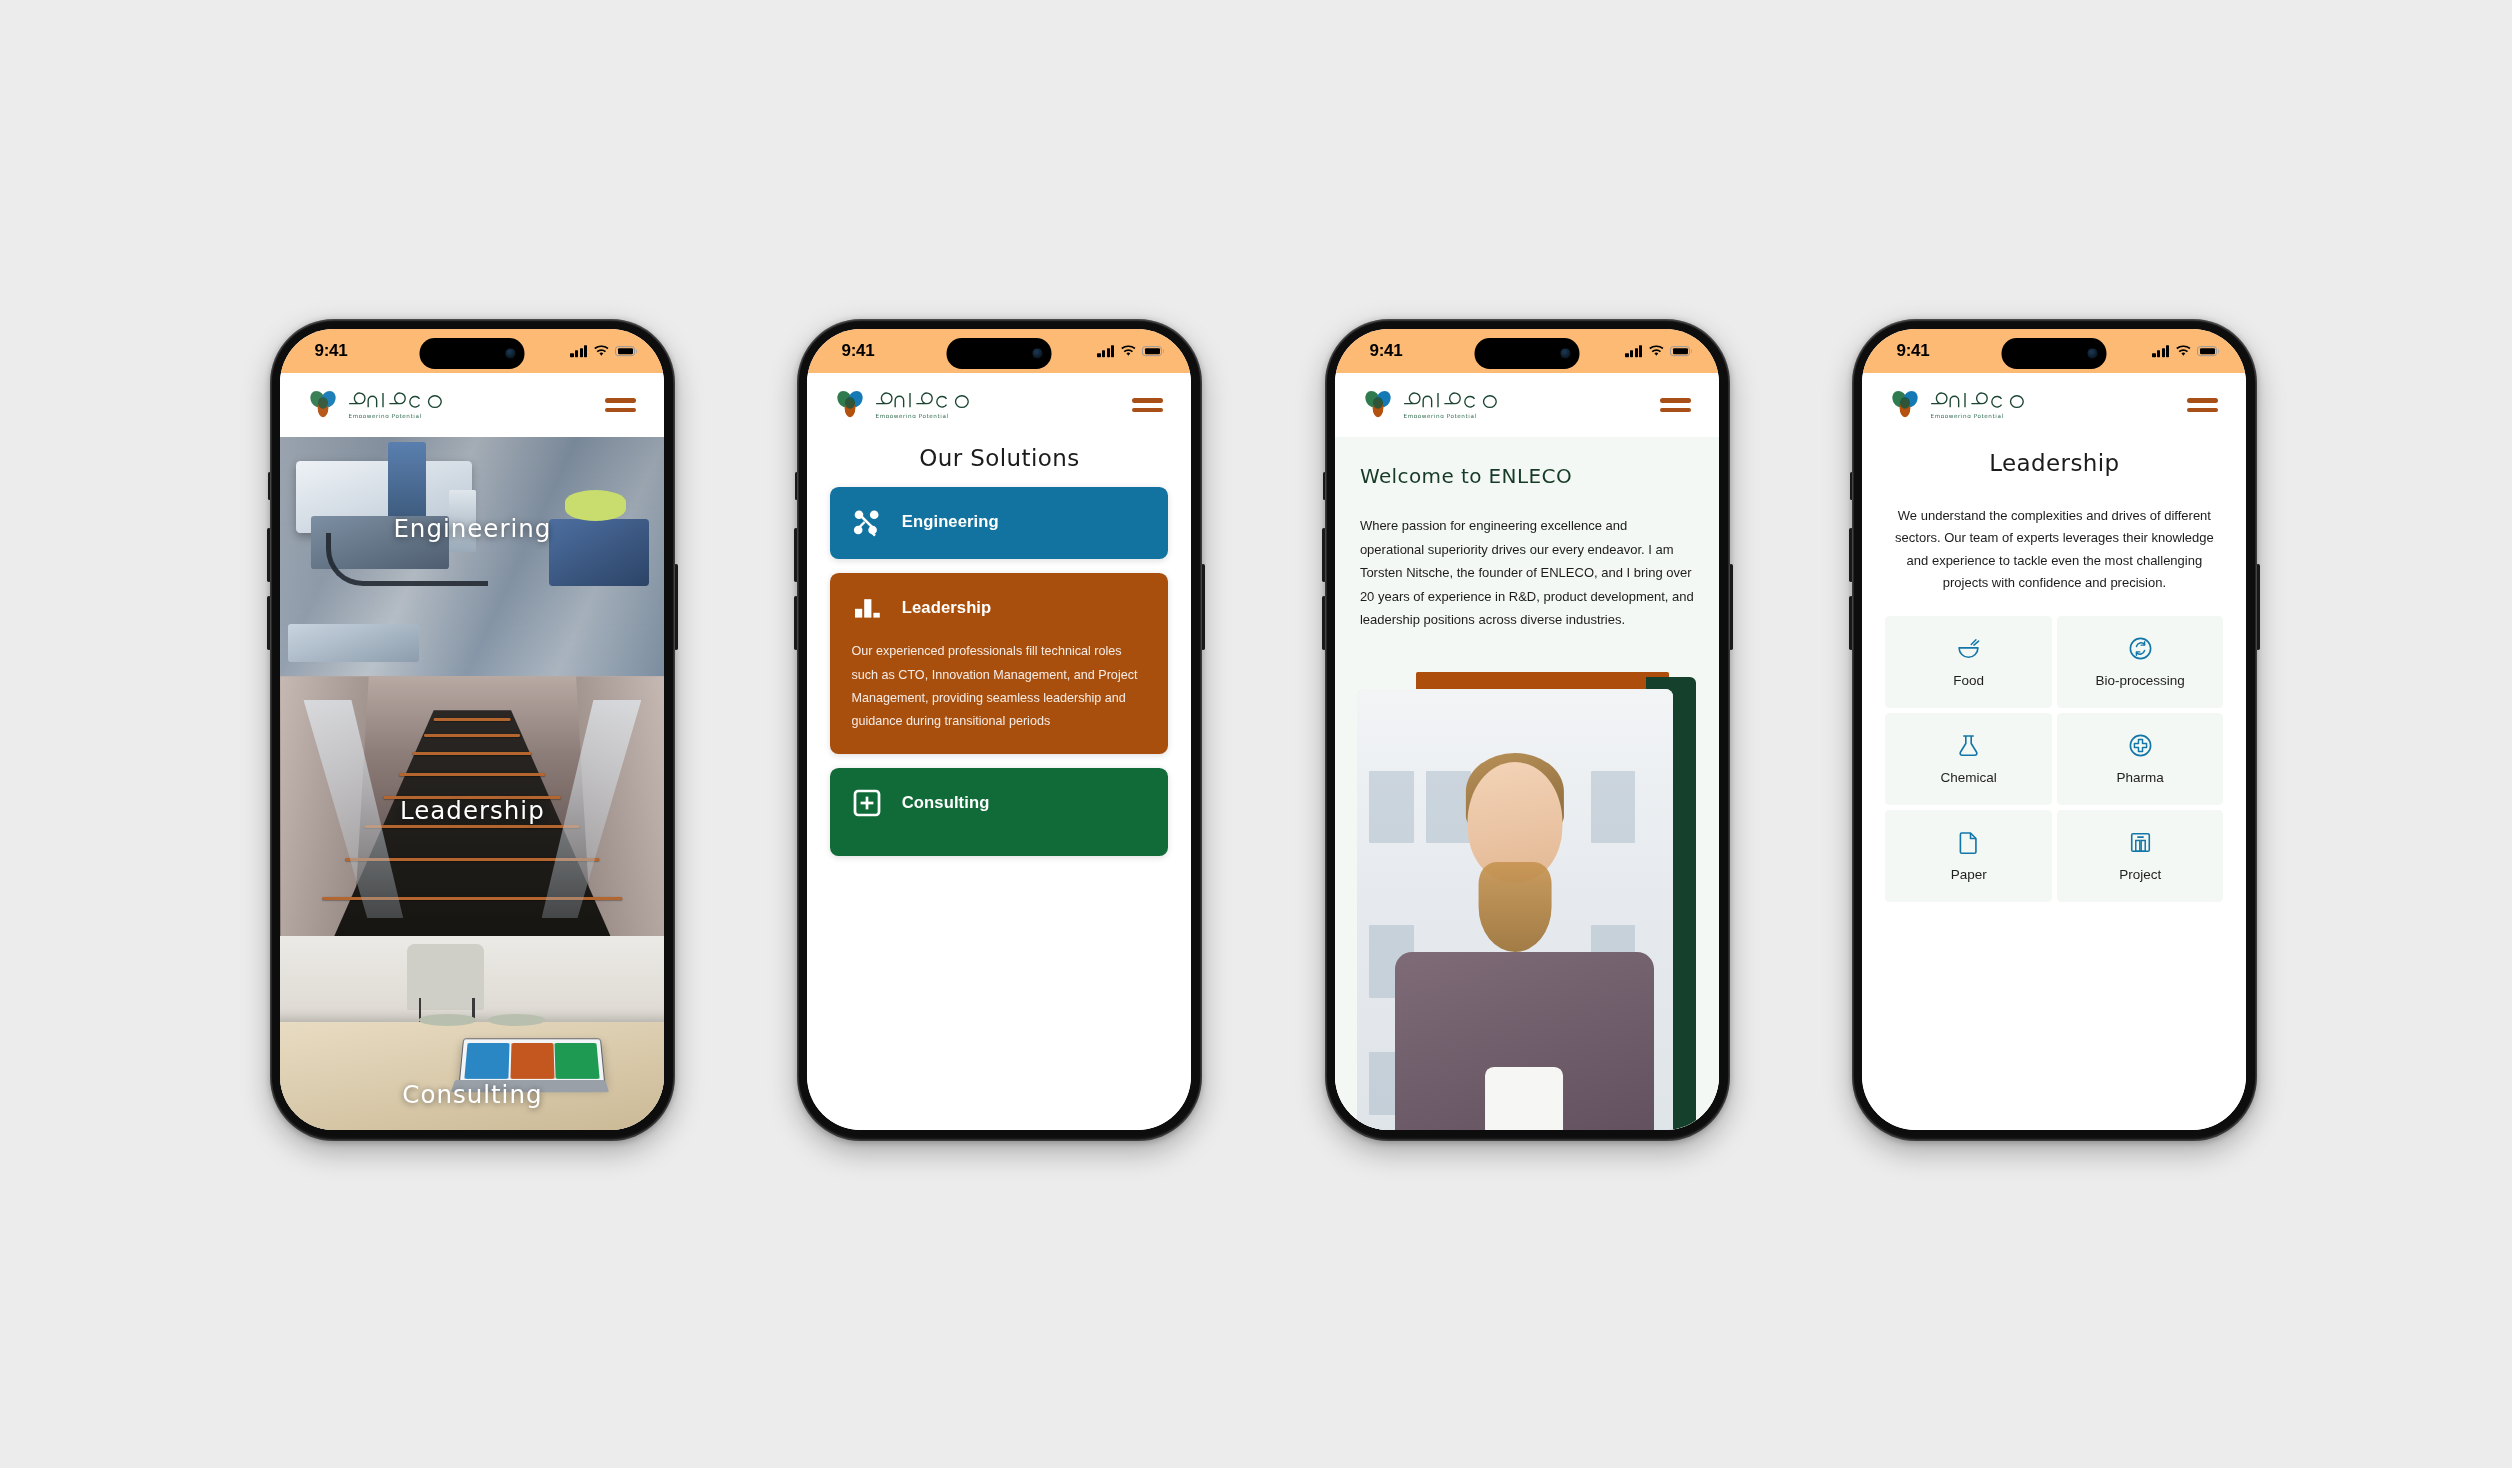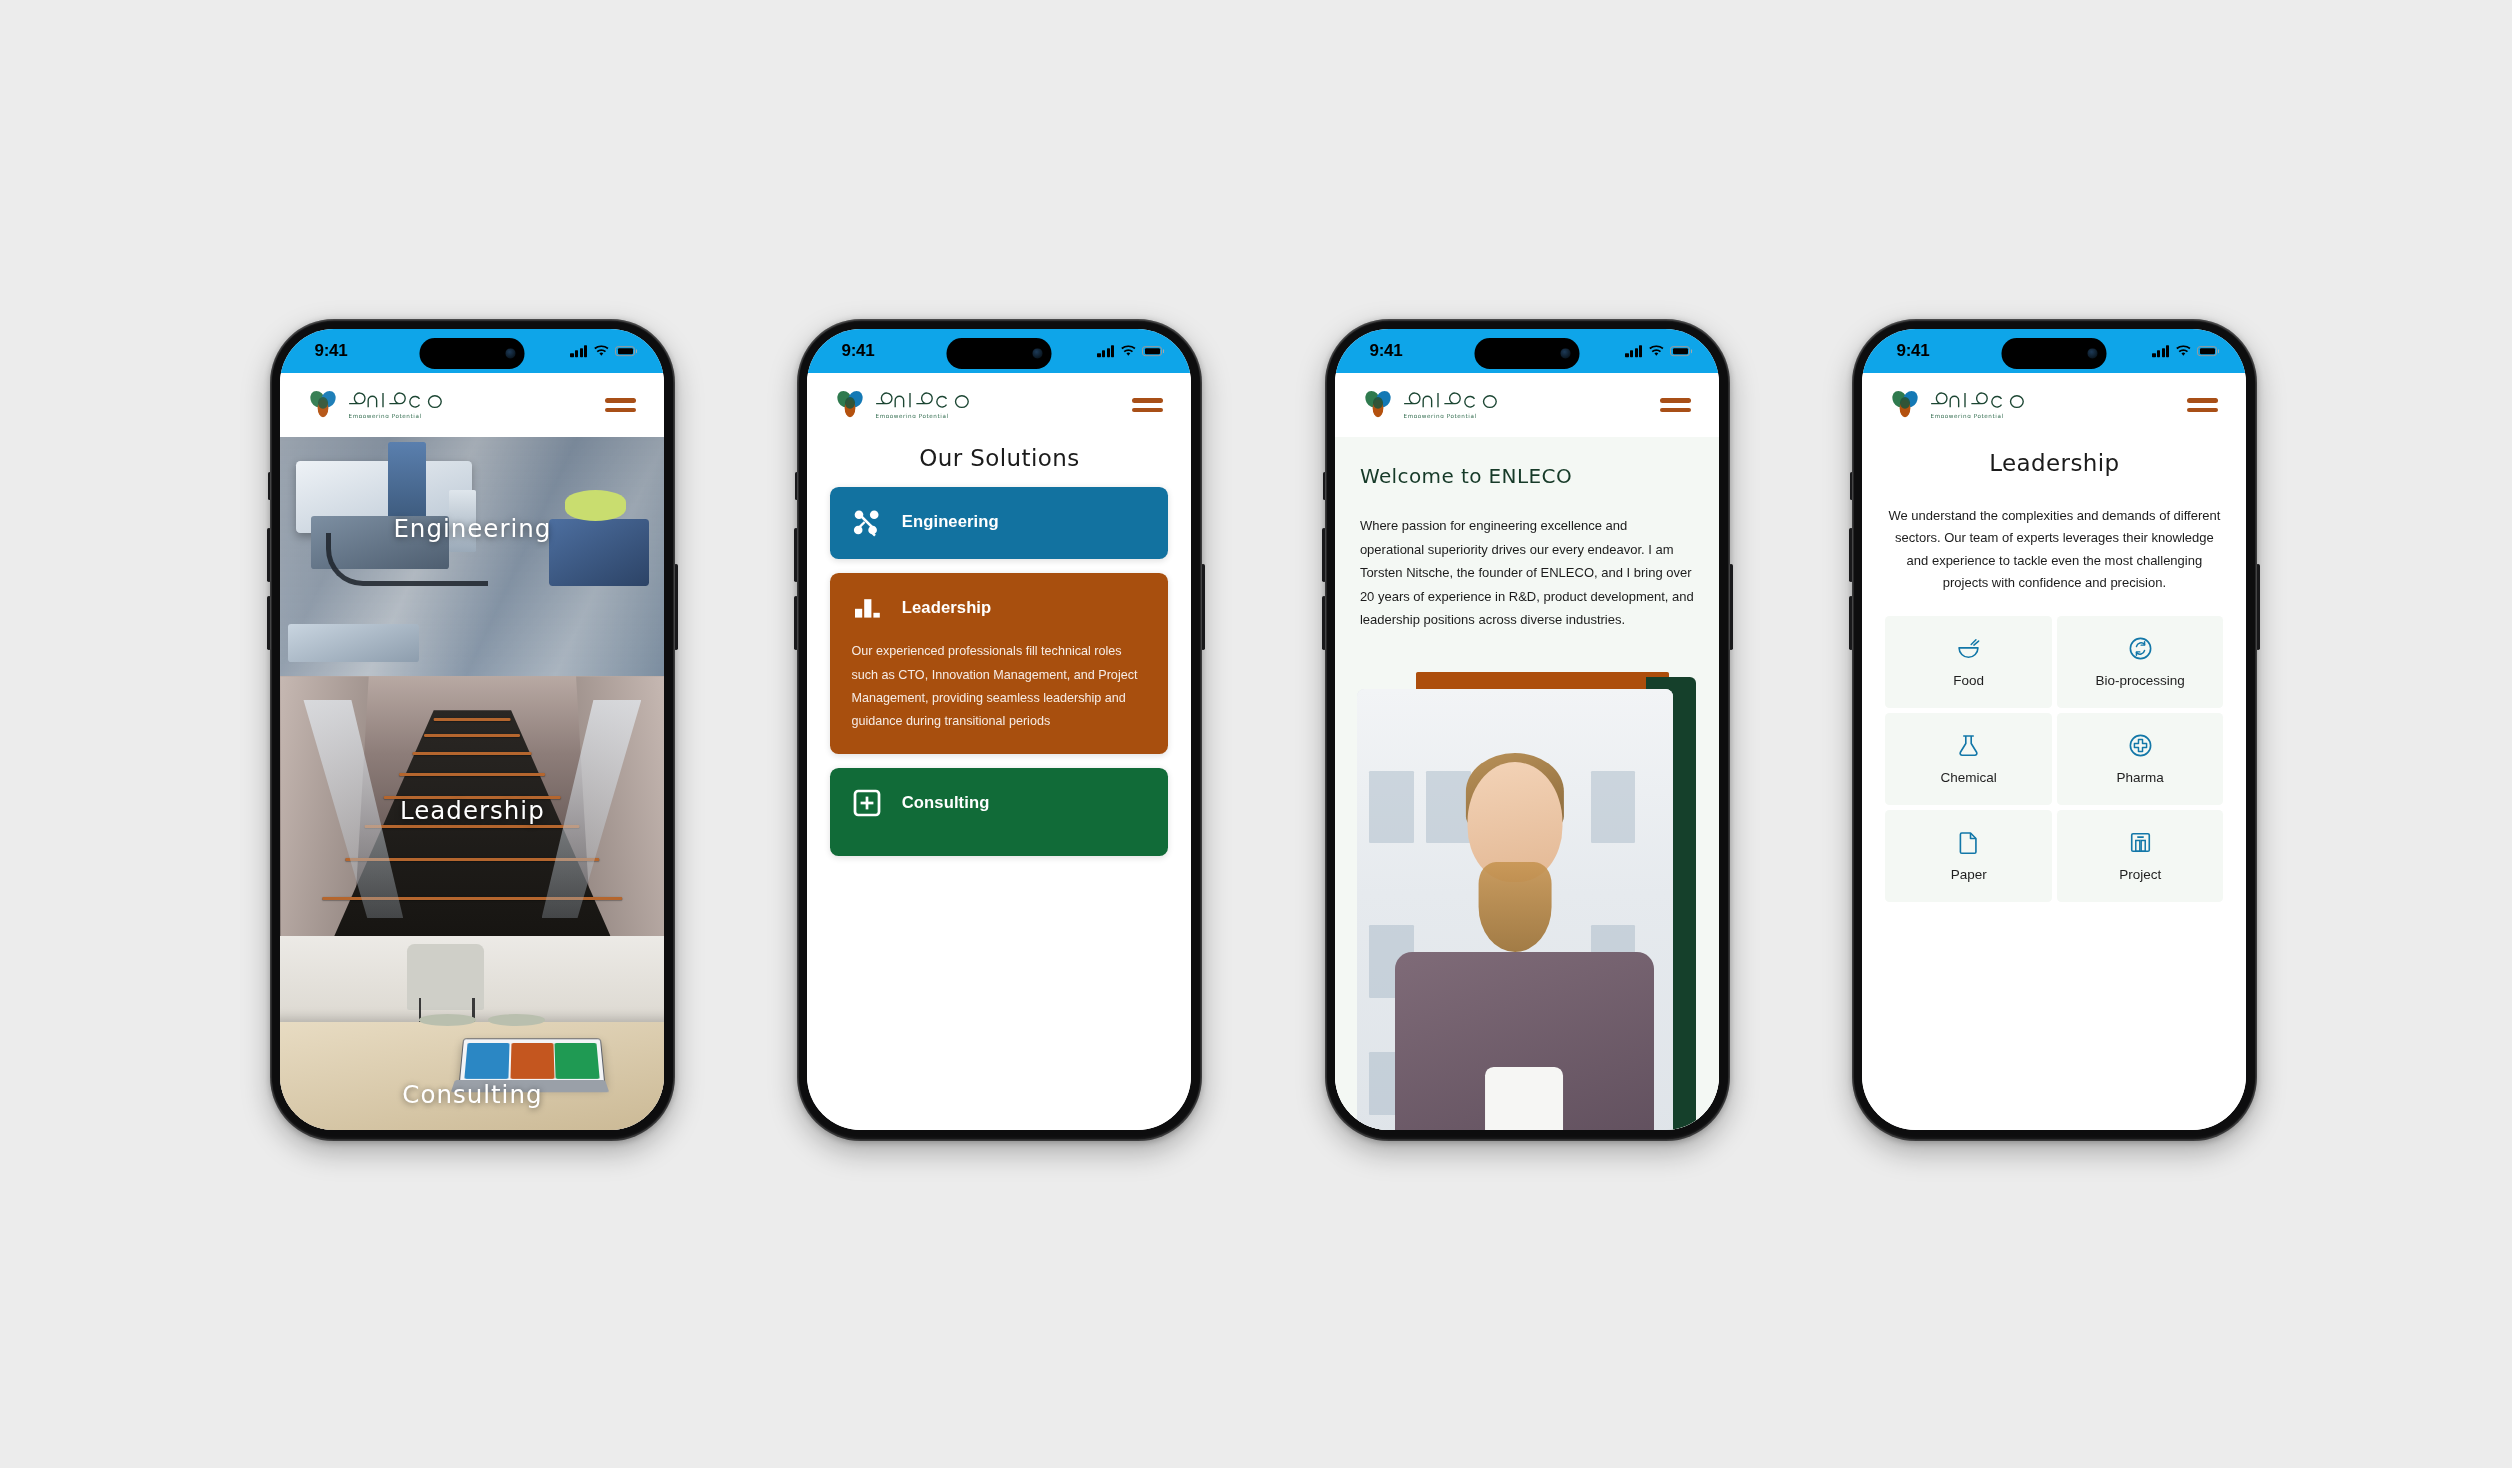--- a/index.html
+++ b/index.html
@@ -37,21 +37,21 @@
     width: 384px; height: 801px;
     background: #ffffff;
     border-radius: 54px;
     overflow: hidden;
   }
   .screen-inner { position:absolute; inset:0; display:flex; flex-direction:column; }
 
   
   .statusbar {
     height: 44px; flex: none; position: relative;
-    display:flex; align-items:center; background: #0ea5e9;
+    display:flex; align-items:center; background: #fdba74;
   }
   .sb-time {
     position:absolute; left:34px; top:50%; transform:translateY(-50%);
     font-size: 17px; font-weight: 700; color:#000;
     letter-spacing:-0.2px;
     font-family:"Liberation Sans", sans-serif;
   }
   .dynamic-island {
     position:absolute; left:50%; transform:translateX(-50%);
     top: 8.6px; width: 105px; height: 31px;
@@ -604,21 +604,21 @@
         </div>
         <div class="hamburger">
               <span></span>
               <span></span>
             </div>
       </div>
 
       <div class="page">
         <div class="ind-page">
           <div class="sec-title">Leadership</div>
-          <div class="ind-intro">We understand the complexities and demands of different sectors. Our team of experts leverages their knowledge and experience to tackle even the most challenging projects with confidence and precision.</div>
+          <div class="ind-intro">We understand the complexities and drives of different sectors. Our team of experts leverages their knowledge and experience to tackle even the most challenging projects with confidence and precision.</div>
           <div class="ind-grid">
 
             <div class="ind-cell">
               <svg class="ind-ic" viewBox="0 0 40 40">
                 <path d="M6 19h28a14 14 0 0 1-28 0z" fill="none" stroke="#1277a8" stroke-width="2.4" stroke-linejoin="round"></path>
                 <line x1="24" y1="14" x2="31" y2="7" stroke="#1277a8" stroke-width="2.2" stroke-linecap="round"></line>
                 <line x1="28" y1="15" x2="35" y2="9" stroke="#1277a8" stroke-width="2.2" stroke-linecap="round"></line>
               </svg>
               <div class="ind-label">Food</div>
             </div>

